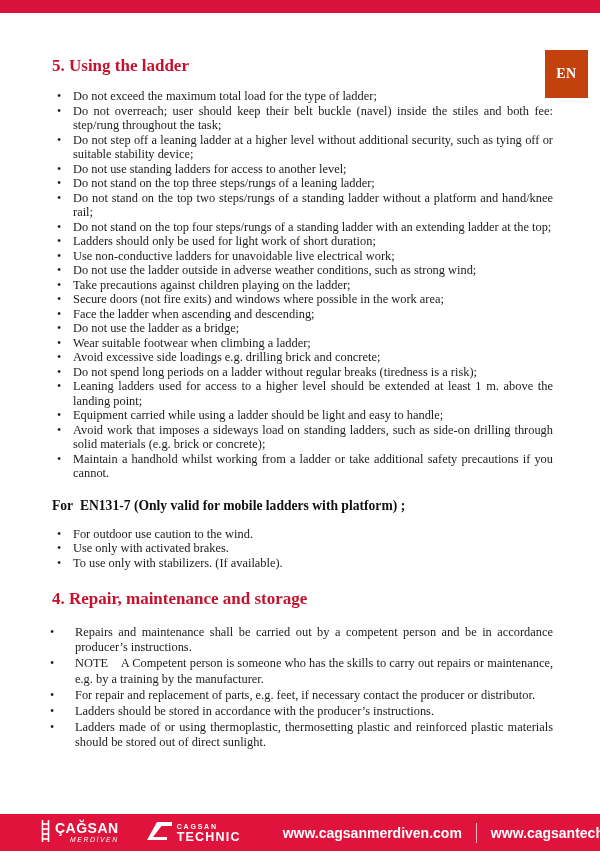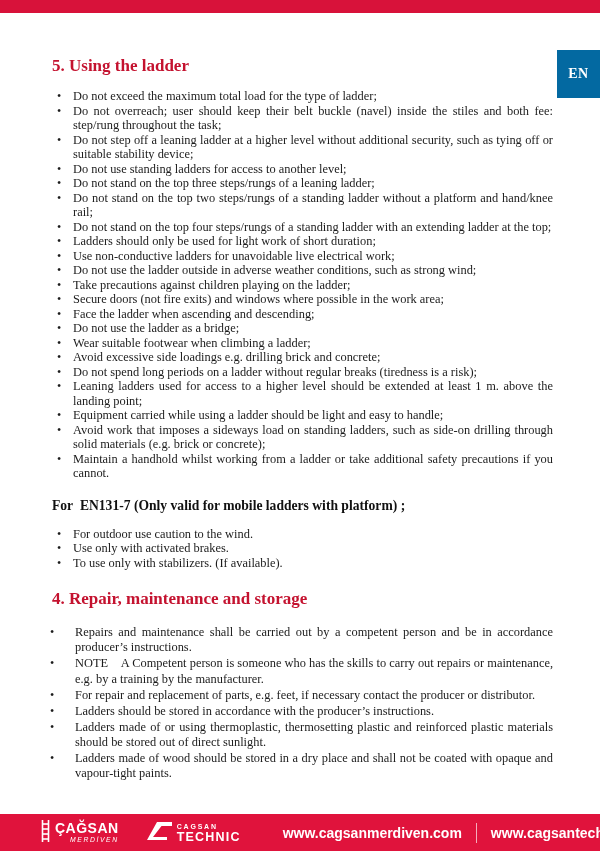--- a/index.html
+++ b/index.html
@@ -10,23 +10,23 @@
     color:#1b1b1b;
     position:relative;
     overflow:hidden;
   }
   .topbar {
     position:absolute; top:0; left:0;
     width:600px; height:13px;
     background:#d8123a;
   }
   .en-badge {
-    position:absolute; top:50px; right:0;
+    position:absolute; top:50px; right:12px;
     width:43px; height:48px;
-    background:#0369a1;
+    background:#c2410c;
     color:#ffffff;
     display:flex; align-items:center; justify-content:center;
     font-weight:bold; font-size:14px;
     letter-spacing:0.5px;
     margin-left:26px;
   }
   .content {
     position:absolute; top:56px; left:52px;
     width:501px;
   }
@@ -159,21 +159,20 @@
   </ul>
 
   <div class="red-heading section6-title">4. Repair, maintenance and storage</div>
 
   <ul class="bullet-list list-s6">
     <li>Repairs and maintenance shall be carried out by a competent person and be in accordance producer’s instructions.</li>
     <li>NOTE&nbsp;&nbsp;&nbsp;&nbsp;A Competent person is someone who has the skills to carry out repairs or maintenance, e.g. by a training by the manufacturer.</li>
     <li>For repair and replacement of parts, e.g. feet, if necessary contact the producer or distributor.</li>
     <li>Ladders should be stored in accordance with the producer’s instructions.</li>
     <li>Ladders made of or using thermoplastic, thermosetting plastic and reinforced plastic materials should be stored out of direct sunlight.</li>
-    <li>Ladders made of wood should be stored in a dry place and shall not be coated with opaque and vapour-tight paints.</li>
   </ul>
 
 </div>
 
 <div class="footer">
 
   <div class="logo-merdiven">
     <span class="ladder">
       <svg width="11" height="24" viewBox="0 0 11 24">
         <g stroke="#ffffff" stroke-width="1.6" fill="none">

